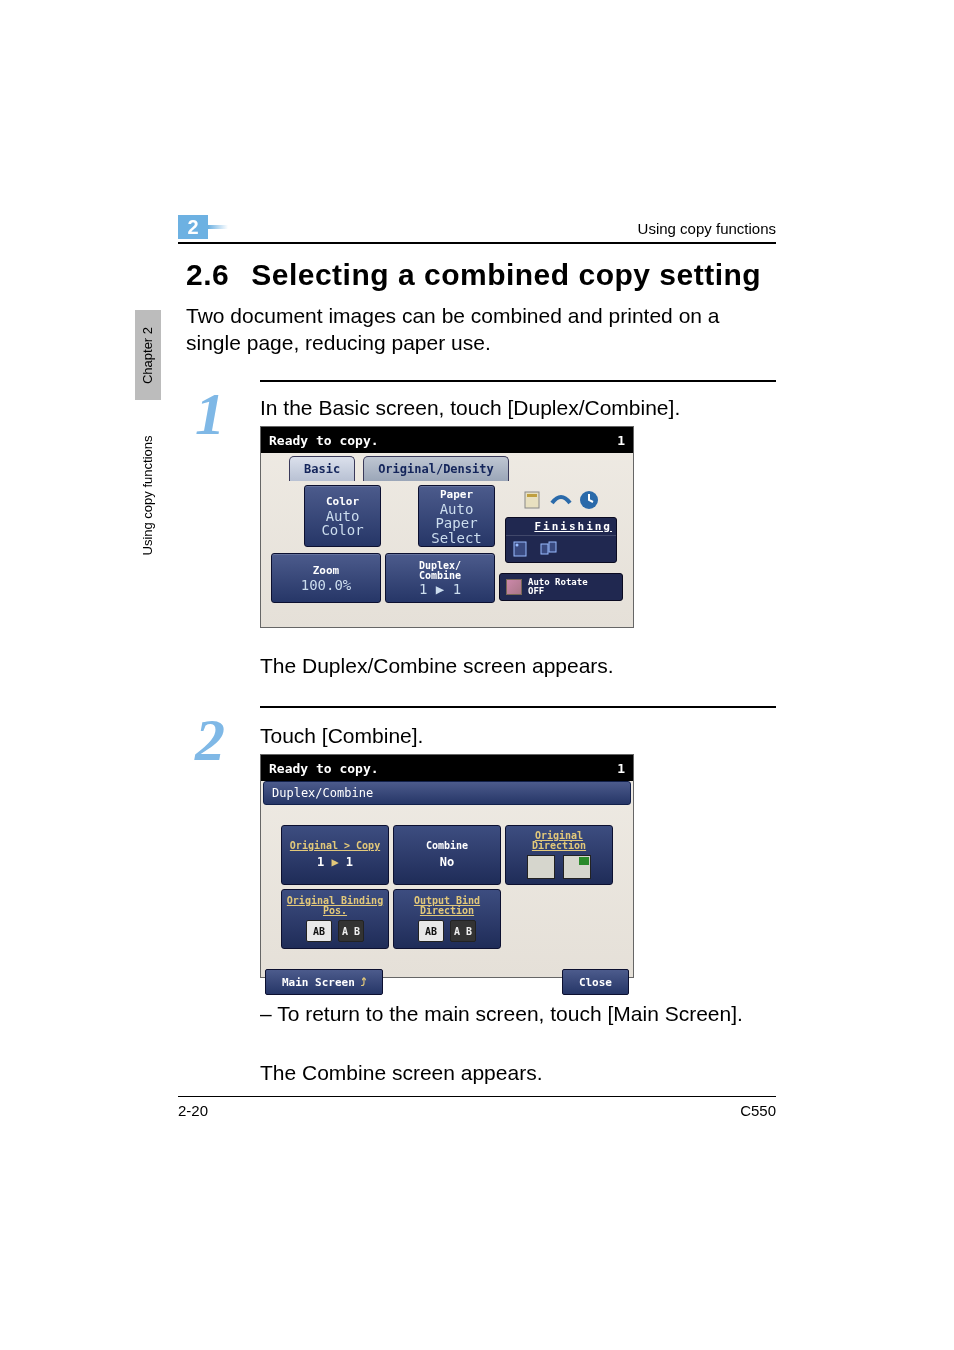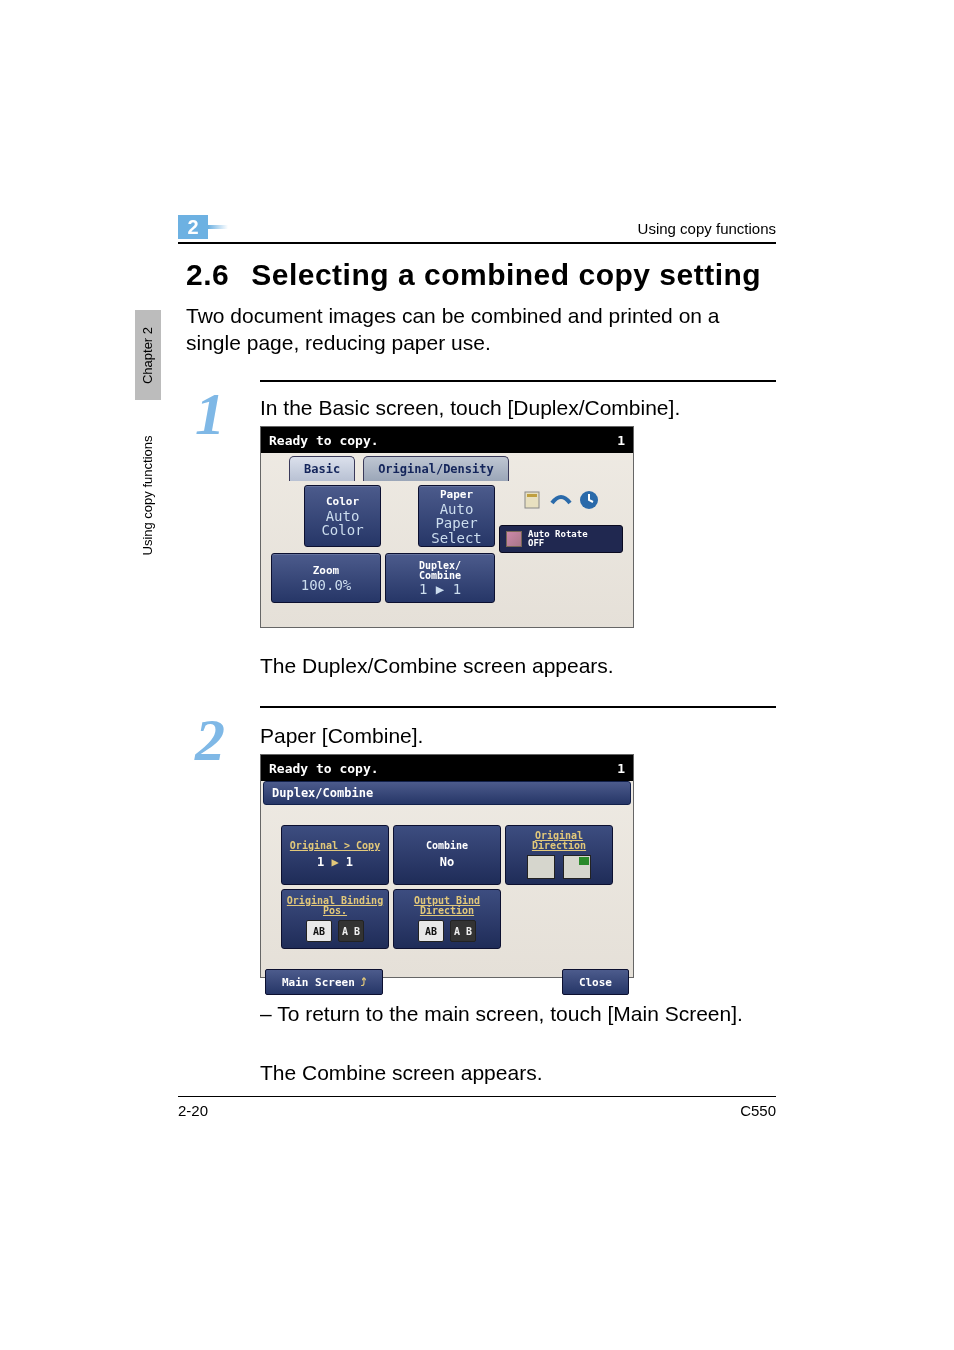--- a/index.html
+++ b/index.html
@@ -287,21 +287,21 @@
     font-family: "Lucida Console", monospace;
   }
   .s-subtitle {
     height: 22px;
     margin: 0 2px;
     background: linear-gradient(to bottom, #4c5b8c, #263667);
     border: 1px solid #12204a;
     border-radius: 3px;
     color: #fff;
     font-size: 12px;
-    font-weight: bold;
+    font-weight: normal;
     display: flex; align-items: center;
     padding-left: 8px;
   }
   .s-grid {
     display: grid;
     grid-template-columns: 1fr 1fr 1fr;
     grid-template-rows: 60px 60px;
     gap: 4px;
     padding: 20px;
   }
@@ -421,37 +421,50 @@
                 <path d="M2 14 Q11 2 20 14" fill="none" stroke="#2a6aaa" stroke-width="4"></path>
               </svg>
           </div>
           <div class="mini-icon">
             <svg width="22" height="22">
                 <circle cx="11" cy="11" r="9" fill="#2a6aaa"></circle>
                 <path d="M11 5 L11 11 L15 13" stroke="#fff" stroke-width="2" fill="none"></path>
               </svg>
           </div>
         </div>
+        <div class="s-finishing">
+          <div class="fin-top">Finishing</div>
+          <div class="fin-icons">
+            <svg class="fin-glyph">
+                <rect x="2" y="2" width="12" height="14" fill="#3a4a80" stroke="#9bf"></rect>
+                <circle cx="5" cy="5" r="1.5" fill="#9bf"></circle>
+              </svg>
+            <svg class="fin-glyph">
+                <rect x="1" y="4" width="7" height="10" fill="#3a4a80" stroke="#9bf"></rect>
+                <rect x="9" y="2" width="7" height="10" fill="#3a4a80" stroke="#9bf"></rect>
+              </svg>
+          </div>
+        </div>
         <div style="height:6px"></div>
         <div class="s-autorotate">
           <div class="ar-icon"></div>
           <div class="ar-txt">
             <div>Auto Rotate</div>
             <div>OFF</div>
           </div>
         </div>
       </div>
     </div>
   </div>
 
   <div class="step-text st-appears1">The Duplex/Combine screen appears.</div>
 
   <div class="step-rule2"></div>
   <div class="step-num sn2">2</div>
-  <div class="step-text st2">Paper [Combine].</div>
+  <div class="step-text st2">Touch [Combine].</div>
 
   <div class="shot2">
     <div class="s-statusbar">
       <span>Ready to copy.</span>
       <span>1</span>
     </div>
     <div class="s-subtitle">Duplex/Combine</div>
     <div class="s-grid">
       <div class="cell">
         <div class="c-title">Original &gt; Copy</div>

